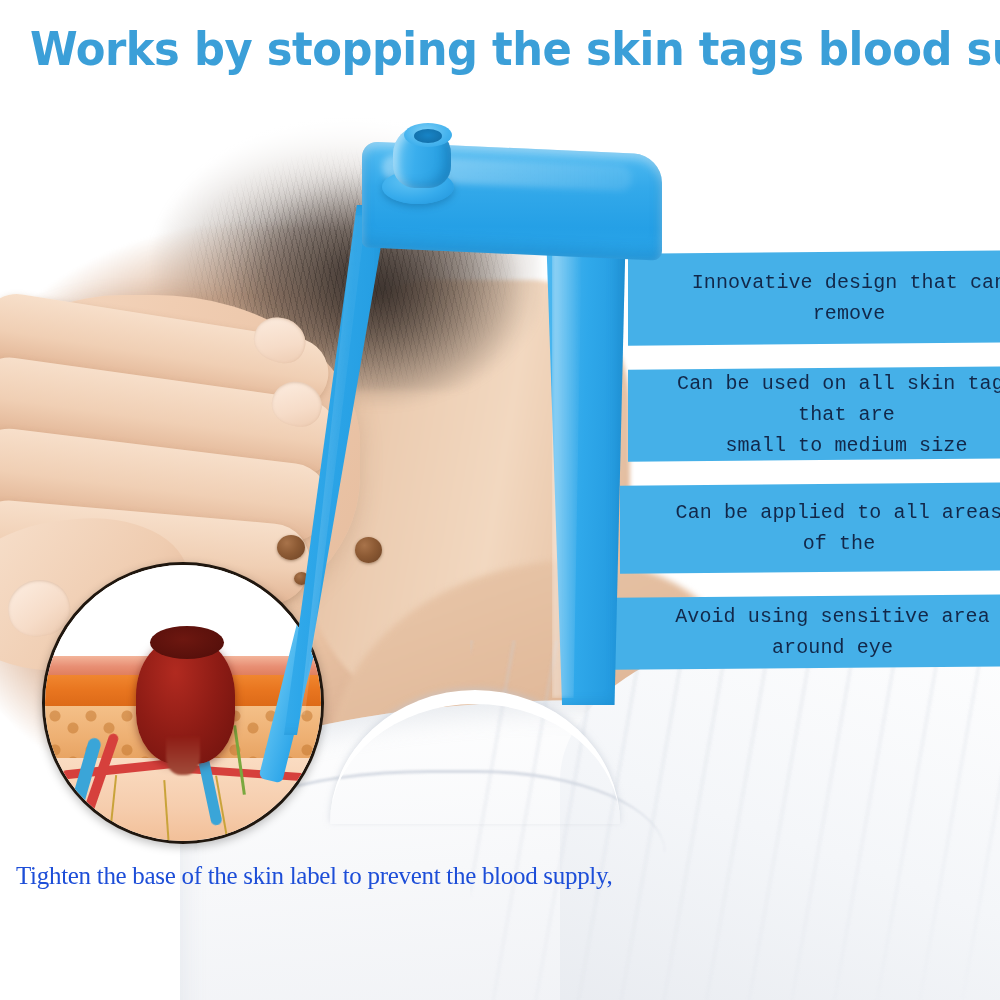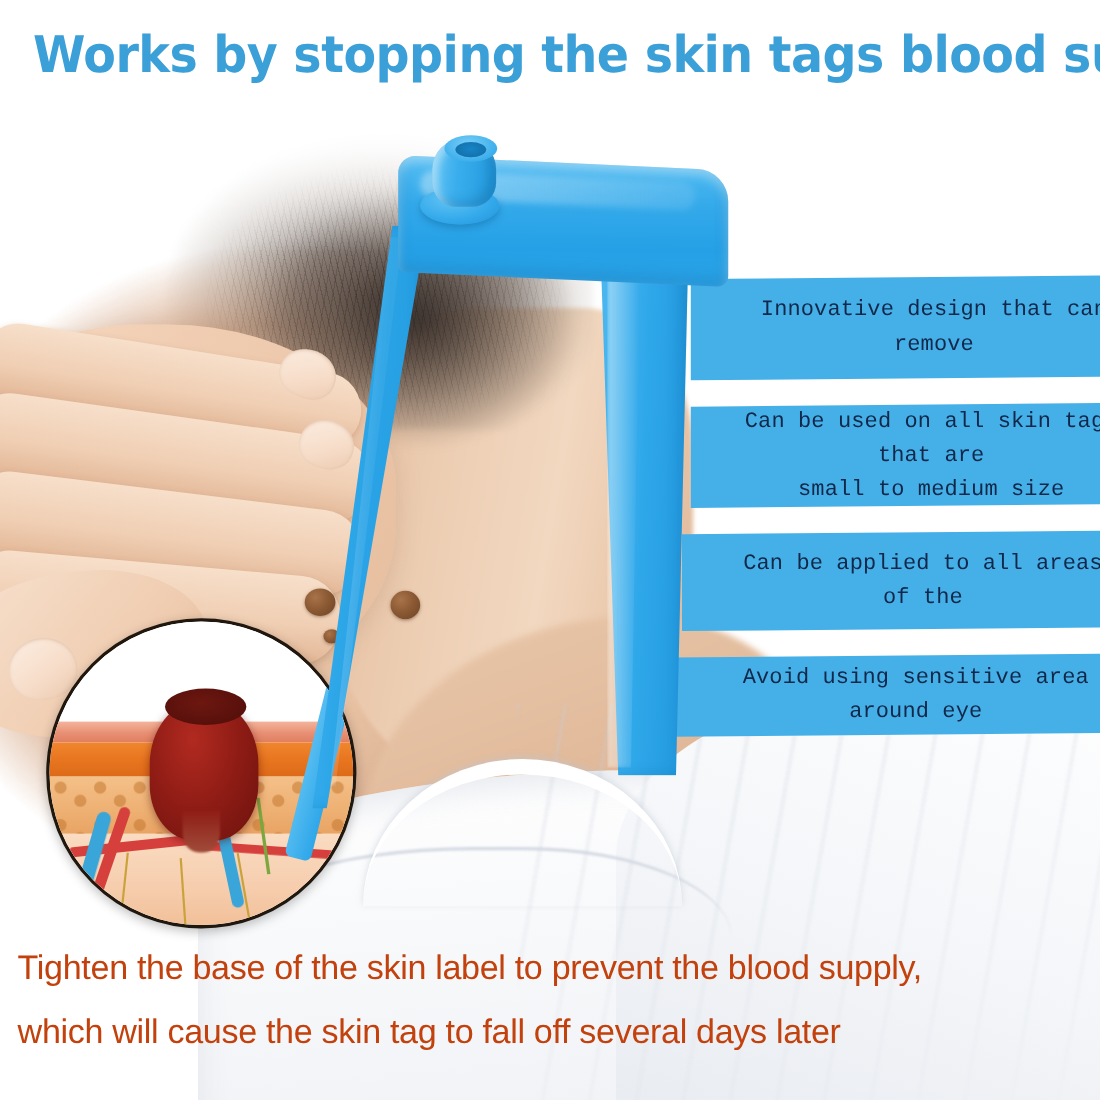--- a/index.html
+++ b/index.html
@@ -403,23 +403,23 @@
     font-size: 46px;
     letter-spacing: -0.5px;
     color: #3b9fd8;
     transform: scaleX(0.94);
     white-space: nowrap;
   }
   .caption {
     position: absolute;
     left: 16px;
     width: 980px;
-    color: #c2410c;
-    font-family: Liberation Sans, sans-serif;
-    font-size: 31px;
+    color: #1d4ed8;
+    font-family: Liberation Serif, serif;
+    font-size: 25px;
     letter-spacing: -0.3px;
     white-space: nowrap;
   }
   .cap1 { top: 862px; }
   .cap2 { top: 920px; }
 
   .watermark {
     position: absolute;
     left: 365px; top: 658px;
     font-family: "Liberation Sans", sans-serif;
@@ -519,15 +519,14 @@
     <div class="dev-collar"></div>
     <div class="dev-nozzle"></div>
     <div class="dev-nozzle-rim"></div>
     <div class="dev-nozzle-hole"></div>
   </div>
 
 
   <div class="headline">Works by stopping the skin tags blood supply</div>
 
   <div class="caption cap1">Tighten the base of the skin label to prevent the blood supply,</div>
-  <div class="caption cap2">which will cause the skin tag to fall off several days later</div>
 
 </div>
 
 </body></html>

